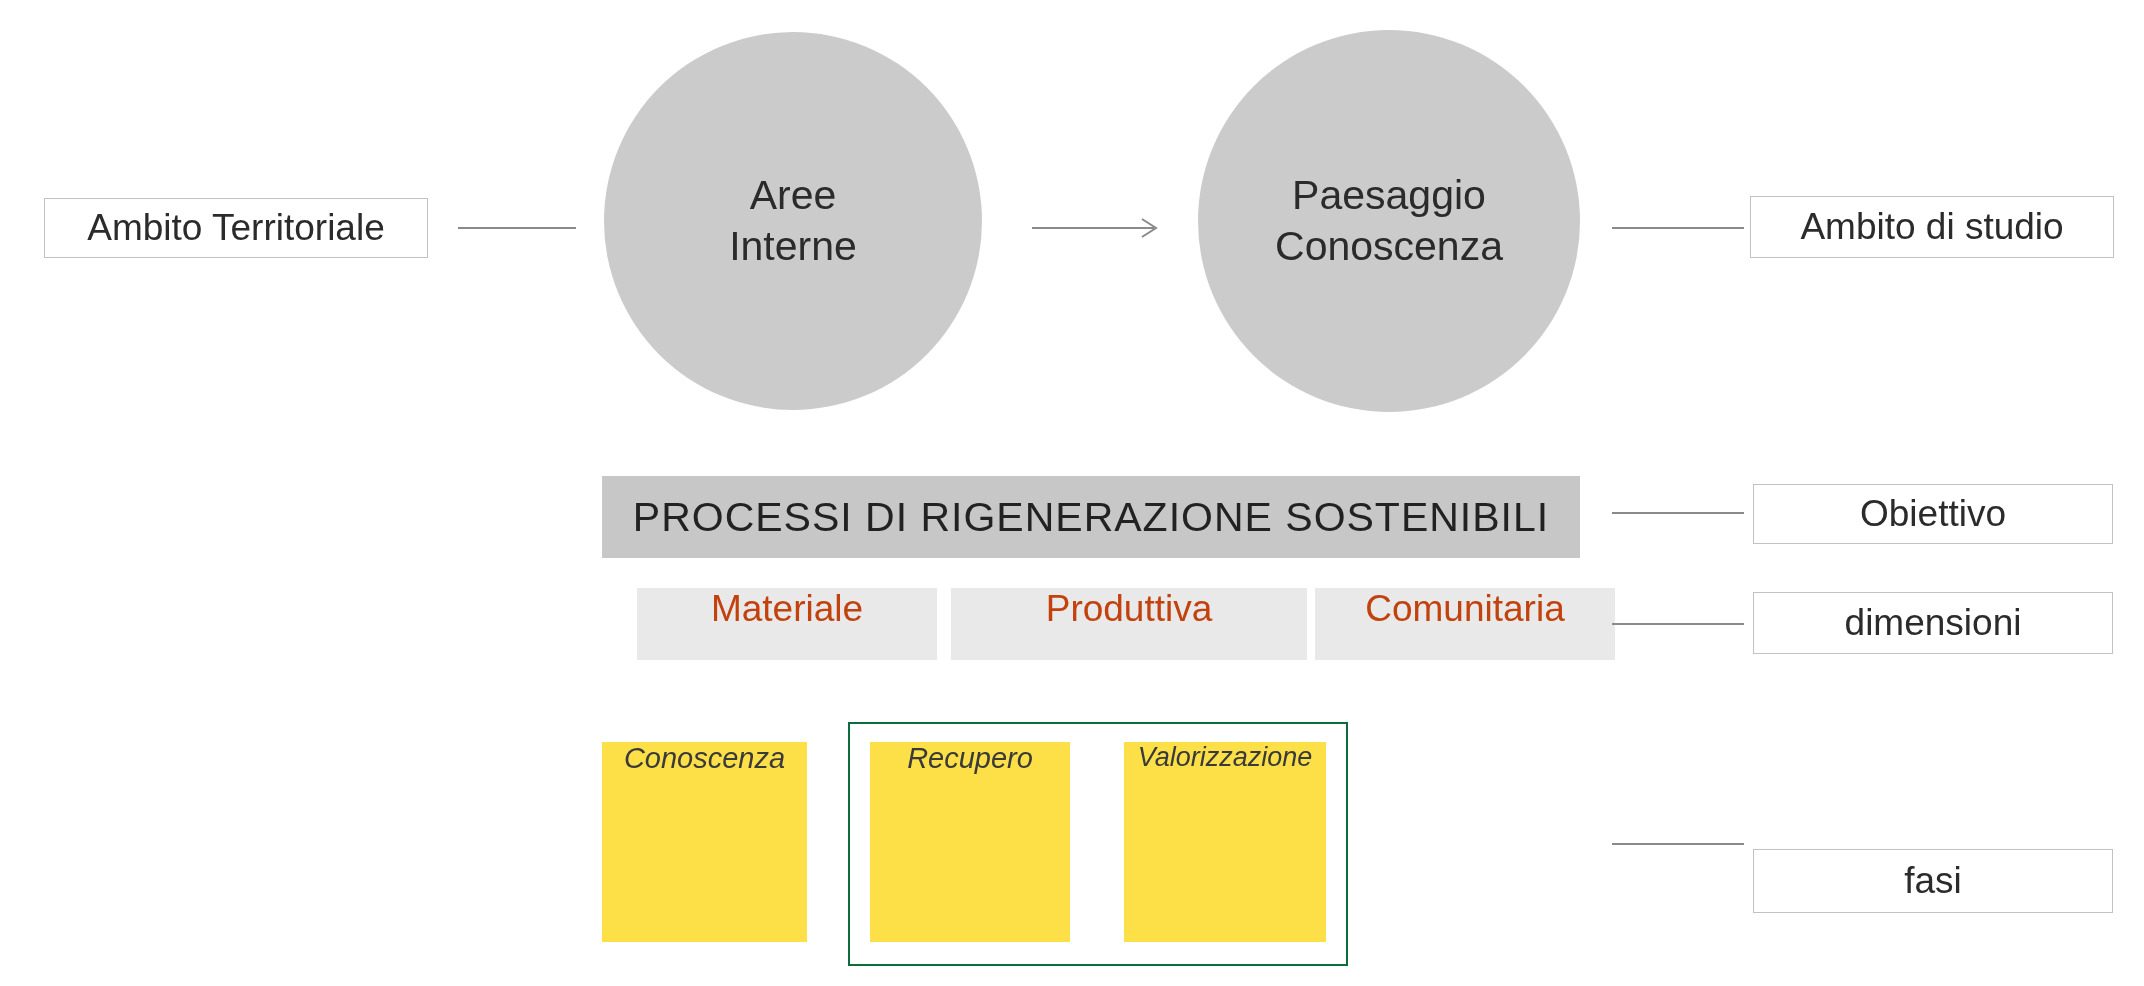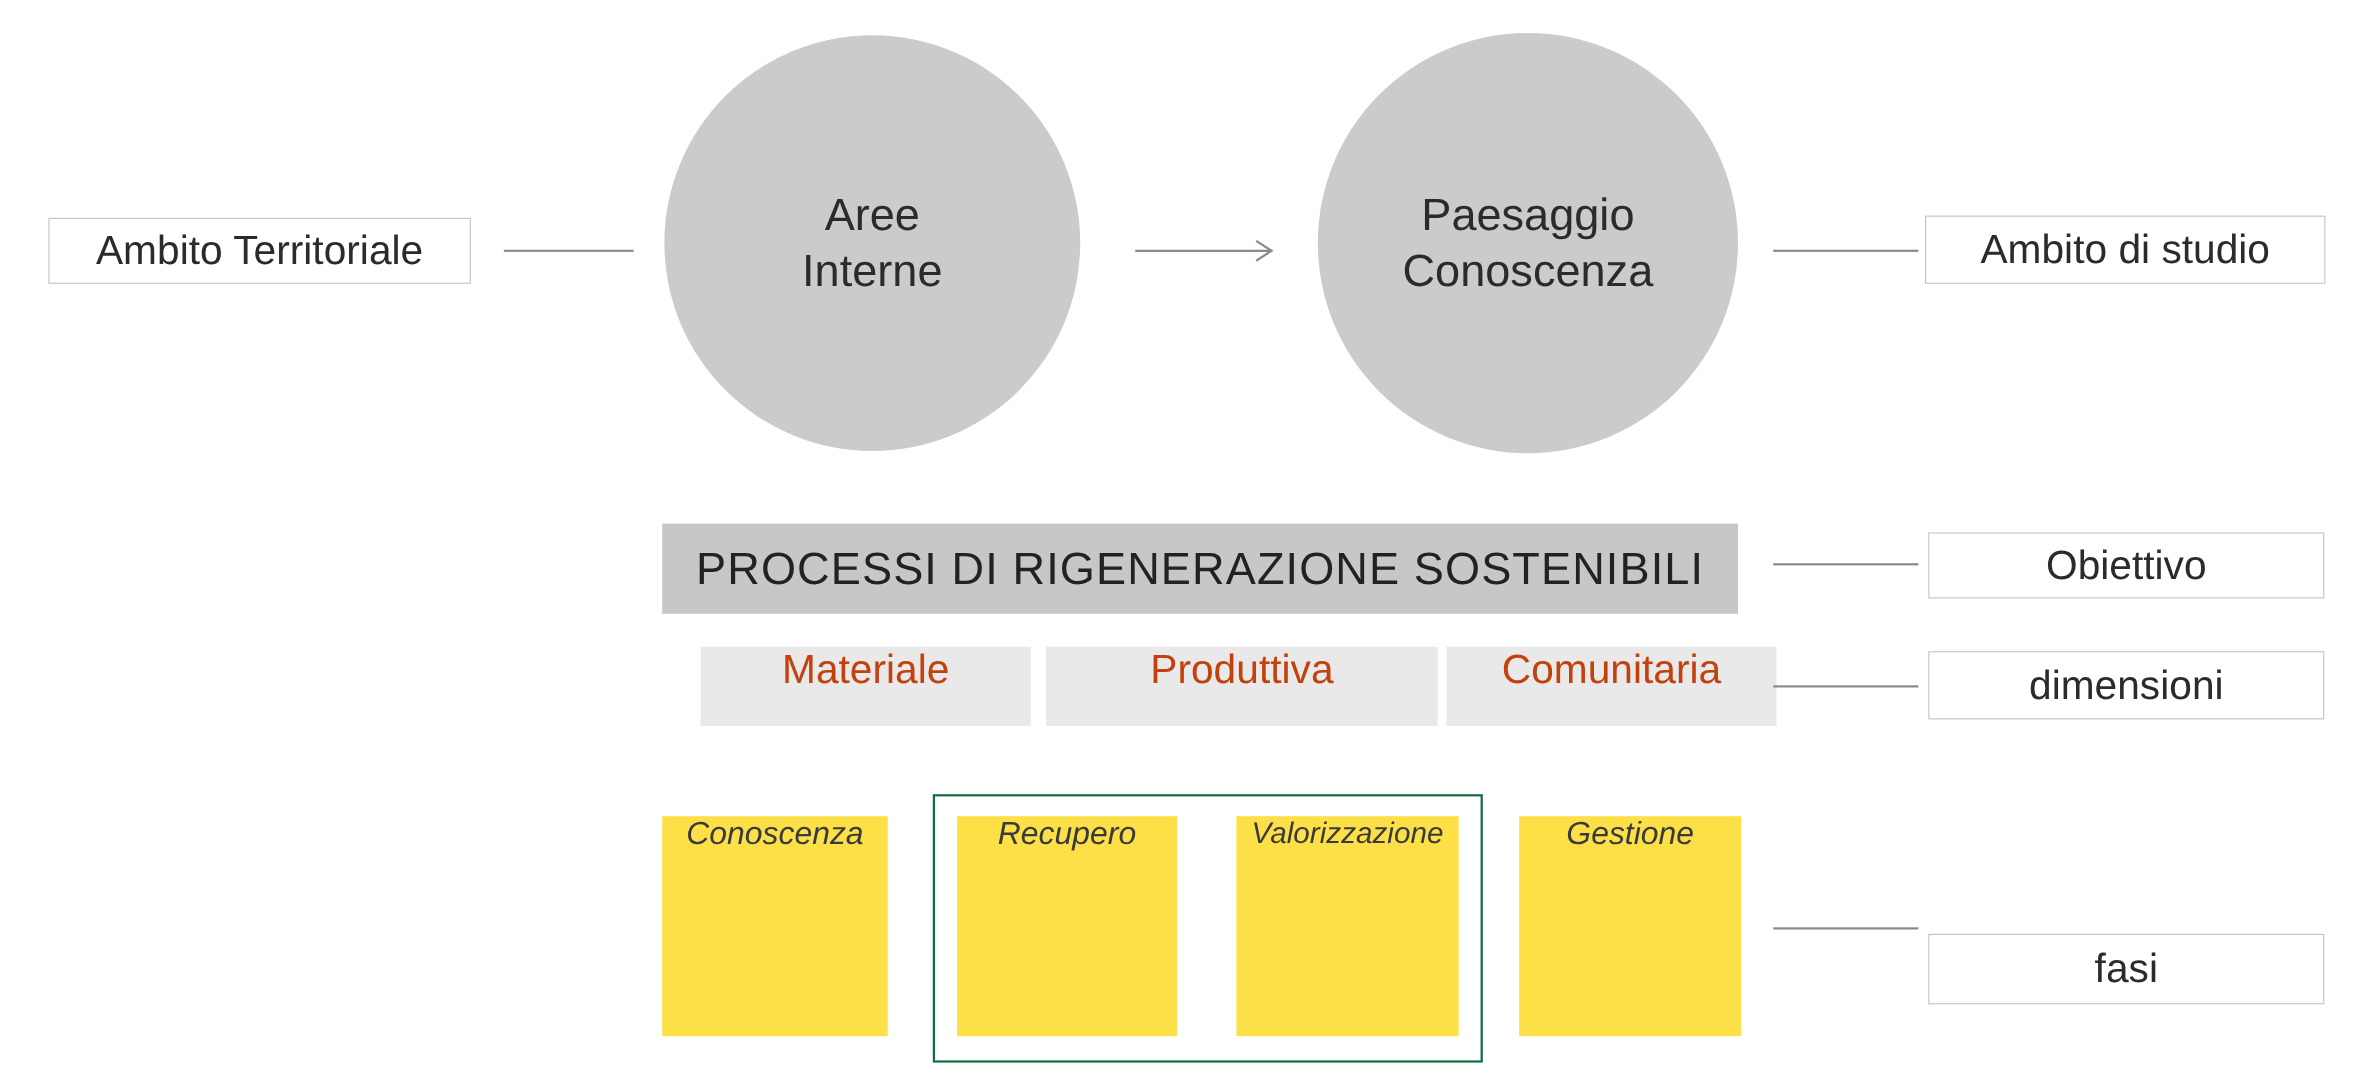--- a/index.html
+++ b/index.html
@@ -150,23 +150,20 @@
 
   <div class="abs phase-box" style="left:602px; top:742px; width:205px; height:200px;">
     <span>Conoscenza</span>
   </div>
   <div class="abs phase-box" style="left:870px; top:742px; width:200px; height:200px;">
     <span>Recupero</span>
   </div>
   <div class="abs phase-box" style="left:1124px; top:742px; width:202px; height:200px;">
     <span style="font-size:27px;">Valorizzazione</span>
   </div>
-  <div class="abs phase-box" style="left:1381px; top:742px; width:202px; height:200px;">
-    <span>Gestione</span>
-  </div>
 
   <div class="abs connector" style="left:1612px; top:843px; width:132px;"></div>
 
   <div class="abs label-box" style="left:1753px; top:812px; width:360px; height:64px;margin-top:37px;">
     <span>fasi</span>
   </div>
 
 </div>
 
 </body></html>

